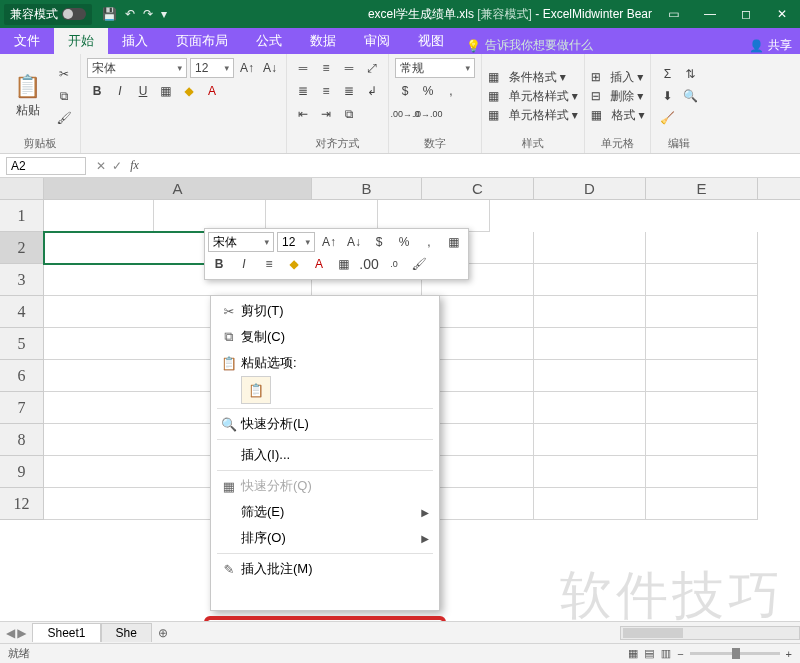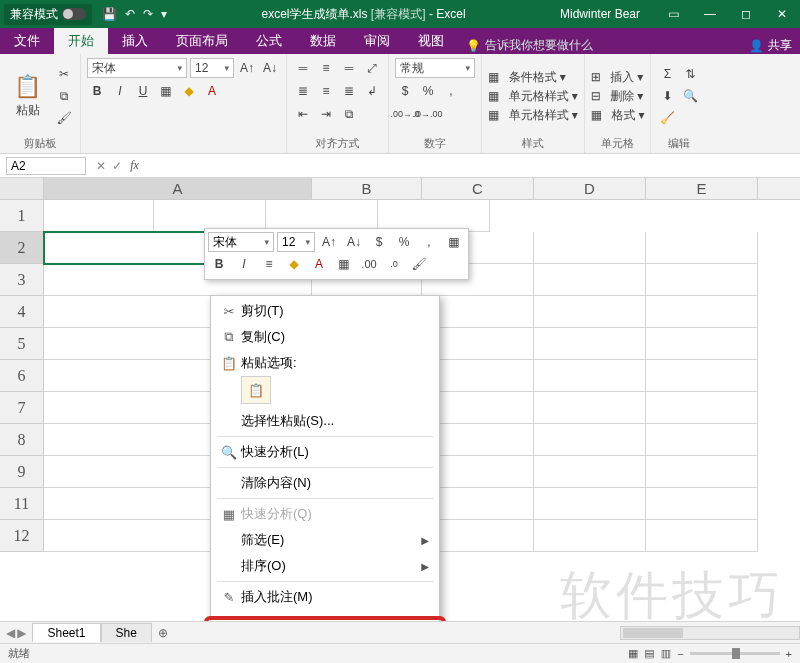--- a/index.html
+++ b/index.html
@@ -5,28 +5,28 @@
 * { box-sizing: border-box; margin: 0; padding: 0; font-family: "Microsoft YaHei", "Segoe UI", sans-serif; }
 body { width: 800px; height: 663px; overflow: hidden; background: #fff; position: relative; }
 
 
 .titlebar { height: 28px; background: #0f6e3f; color: #fff; display: flex; align-items: center; font-size: 12px; }
 .titlebar .autosave { background: #0b5d35; padding: 2px 6px; margin-left: 4px; border-radius: 2px; display: flex; align-items: center; gap: 4px; }
 .titlebar .toggle { width: 24px; height: 12px; background: #4a4a4a; border-radius: 6px; position: relative; }
 .titlebar .toggle::after { content: ""; position: absolute; width: 10px; height: 10px; background: #ccc; border-radius: 50%; top: 1px; left: 1px; }
 .titlebar .qat { display: flex; gap: 8px; margin-left: 10px; align-items: center; }
 .titlebar .qat span { opacity: .9; cursor: pointer; }
-.titlebar .title-text { flex: 1; text-align: center; }
+.titlebar .title-text { flex: 1; text-align: right; }
 .titlebar .title-text .compat { color: #c5e0d2; }
-.titlebar .user { margin-right: 16px; }
+.titlebar .user { margin-right: 4px; }
 .titlebar .winctl { display: flex; }
 .titlebar .winctl div { width: 36px; height: 28px; display: flex; align-items: center; justify-content: center; cursor: pointer; }
 
 
-.tabs { height: 26px; background: #701a75; display: flex; color: #fff; font-size: 13px; align-items: flex-end; }
+.tabs { height: 26px; background: #8b5cf6; display: flex; color: #fff; font-size: 13px; align-items: flex-end; }
 .tabs .tab { padding: 4px 14px; cursor: pointer; }
 .tabs .tab.active { background: #f3f3f3; color: #0f6e3f; }
 .tabs .tellme { margin-left: 8px; display: flex; align-items: center; gap: 4px; color: #cfe7da; font-size: 12px; }
 .tabs .share { margin-left: auto; margin-right: 8px; display: flex; align-items: center; gap: 4px; font-size: 12px; }
 
 
 .ribbon { height: 100px; background: #f3f3f3; border-bottom: 1px solid #d4d4d4; display: flex; font-size: 12px; color: #444; }
 .group { border-right: 1px solid #e1e1e1; padding: 4px 6px 2px; display: flex; flex-direction: column; }
 .group .controls { flex: 1; display: flex; gap: 4px; }
 .group .label { text-align: center; font-size: 11px; color: #666; padding-top: 2px; }
@@ -351,28 +351,20 @@
       </div>
       <div class="gr">
         <div class="rh">9</div>
         <div class="cell" style="width: 268px;"></div>
         <div class="cell" style="width: 110px;"></div>
         <div class="cell" style="width: 112px;"></div>
         <div class="cell" style="width: 112px;"></div>
         <div class="cell" style="width: 112px;"></div>
       </div>
       <div class="gr">
-        <div class="rh">11</div>
-        <div class="cell" style="width: 268px;"></div>
-        <div class="cell" style="width: 110px;"></div>
-        <div class="cell" style="width: 112px;"></div>
-        <div class="cell" style="width: 112px;"></div>
-        <div class="cell" style="width: 112px;"></div>
-      </div>
-      <div class="gr">
         <div class="rh">12</div>
         <div class="cell" style="width: 268px;"></div>
         <div class="cell" style="width: 110px;"></div>
         <div class="cell" style="width: 112px;"></div>
         <div class="cell" style="width: 112px;"></div>
         <div class="cell" style="width: 112px;"></div>
       </div>
     </div>
 </div>
 
@@ -397,53 +389,49 @@
     <div class="mini">
         <b>B</b>
       </div>
     <div class="mini">
         <i>I</i>
       </div>
     <div class="mini">≡</div>
     <div class="mini" style="color:#d9a400">◆</div>
     <div class="mini" style="color:#c00000">A</div>
     <div class="mini">▦</div>
-    <div class="mini" style="font-size:11px">.00</div>
+    <div class="mini" style="font-size:14px">.00</div>
     <div class="mini" style="font-size:9px">.0</div>
     <div class="mini">🖌</div>
   </div>
 </div>
 
 <div class="ctxmenu">
   <div class="mi">
       <span class="mico">✂</span>
       <span>剪切(T)</span>
     </div>
   <div class="mi">
       <span class="mico">⧉</span>
       <span>复制(C)</span>
     </div>
   <div class="mi">
       <span class="mico">📋</span>
       <span>粘贴选项:</span>
     </div>
   <div class="paste-ico">📋</div>
-  <div class="mi">
-      <span class="mico"></span>
-      <span>选择性粘贴(S)...</span>
-    </div>
   <div class="sep"></div>
   <div class="mi">
       <span class="mico">🔍</span>
       <span>快速分析(L)</span>
     </div>
   <div class="sep"></div>
   <div class="mi">
       <span class="mico"></span>
-      <span>清除内容(N)</span>
+      <span>插入(I)...</span>
     </div>
   <div class="sep"></div>
   <div class="mi disabled">
       <span class="mico">▦</span>
       <span>快速分析(Q)</span>
     </div>
   <div class="mi">
       <span class="mico"></span>
       <span>筛选(E)</span>
       <span class="arr">▶</span>

